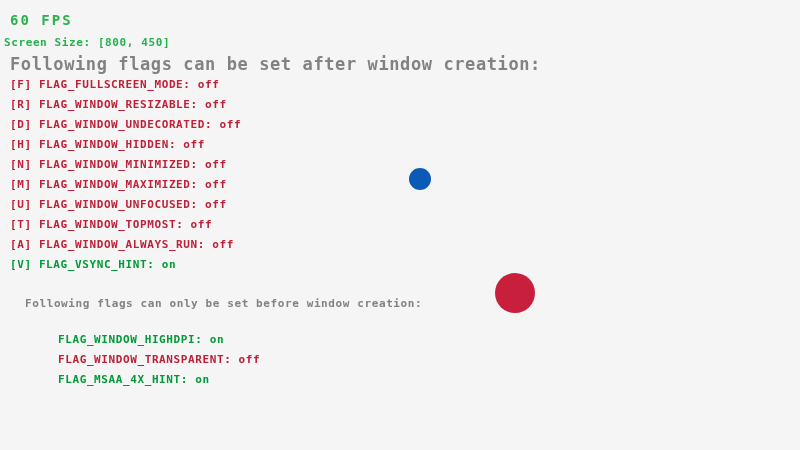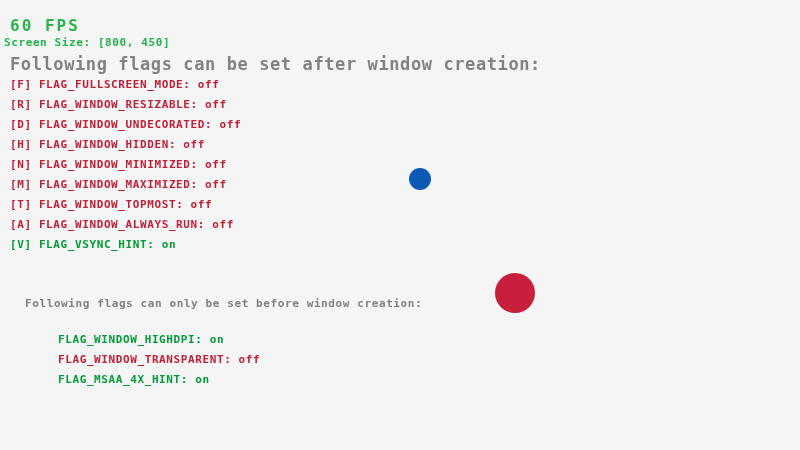--- a/index.html
+++ b/index.html
@@ -21,22 +21,22 @@
   
   .txt {
     position: absolute;
     white-space: pre;
     letter-spacing: 0.5px;
     font-weight: bold;
   }
 
   #fps-counter {
     left: 10px;
-    top: 16px;
-    font-size: 16px;
+    top: 10px;
+    font-size: 14px;
     line-height: 20px;
     color: #2cb24b;
     letter-spacing: 2px;
   }
 
   #screen-size {
     left: 4px;
     top: 37px;
     font-size: 11px;
     line-height: 12px;
@@ -122,20 +122,21 @@
 
   <div class="txt" id="runtime-header" style="color: rgb(130, 130, 130);">Following flags can be set after window creation:</div>
 
   <ul class="flag-list" id="runtime-flags">
       <li class="flag-row state-off"><span class="flag-key">[F] </span><span class="flag-name">FLAG_FULLSCREEN_MODE</span><span class="flag-sep">: </span><span class="flag-value">off</span></li>
       <li class="flag-row state-off"><span class="flag-key">[R] </span><span class="flag-name">FLAG_WINDOW_RESIZABLE</span><span class="flag-sep">: </span><span class="flag-value">off</span></li>
       <li class="flag-row state-off"><span class="flag-key">[D] </span><span class="flag-name">FLAG_WINDOW_UNDECORATED</span><span class="flag-sep">: </span><span class="flag-value">off</span></li>
       <li class="flag-row state-off"><span class="flag-key">[H] </span><span class="flag-name">FLAG_WINDOW_HIDDEN</span><span class="flag-sep">: </span><span class="flag-value">off</span></li>
       <li class="flag-row state-off"><span class="flag-key">[N] </span><span class="flag-name">FLAG_WINDOW_MINIMIZED</span><span class="flag-sep">: </span><span class="flag-value">off</span></li>
       <li class="flag-row state-off"><span class="flag-key">[M] </span><span class="flag-name">FLAG_WINDOW_MAXIMIZED</span><span class="flag-sep">: </span><span class="flag-value">off</span></li>
+      <li class="flag-row state-off"><span class="flag-key">[U] </span><span class="flag-name">FLAG_WINDOW_UNFOCUSED</span><span class="flag-sep">: </span><span class="flag-value">off</span></li>
       <li class="flag-row state-off"><span class="flag-key">[T] </span><span class="flag-name">FLAG_WINDOW_TOPMOST</span><span class="flag-sep">: </span><span class="flag-value">off</span></li>
       <li class="flag-row state-off"><span class="flag-key">[A] </span><span class="flag-name">FLAG_WINDOW_ALWAYS_RUN</span><span class="flag-sep">: </span><span class="flag-value">off</span></li>
       <li class="flag-row state-on"><span class="flag-key">[V] </span><span class="flag-name">FLAG_VSYNC_HINT</span><span class="flag-sep">: </span><span class="flag-value">on</span></li>
     </ul>
 
   <div class="txt" id="creation-header" style="color: rgb(130, 130, 130);">Following flags can only be set before window creation:</div>
 
   <ul class="flag-list" id="creation-flags">
       <li class="flag-row state-on"><span class="flag-name">FLAG_WINDOW_HIGHDPI</span><span class="flag-sep">: </span><span class="flag-value">on</span></li>
       <li class="flag-row state-off"><span class="flag-name">FLAG_WINDOW_TRANSPARENT</span><span class="flag-sep">: </span><span class="flag-value">off</span></li>

